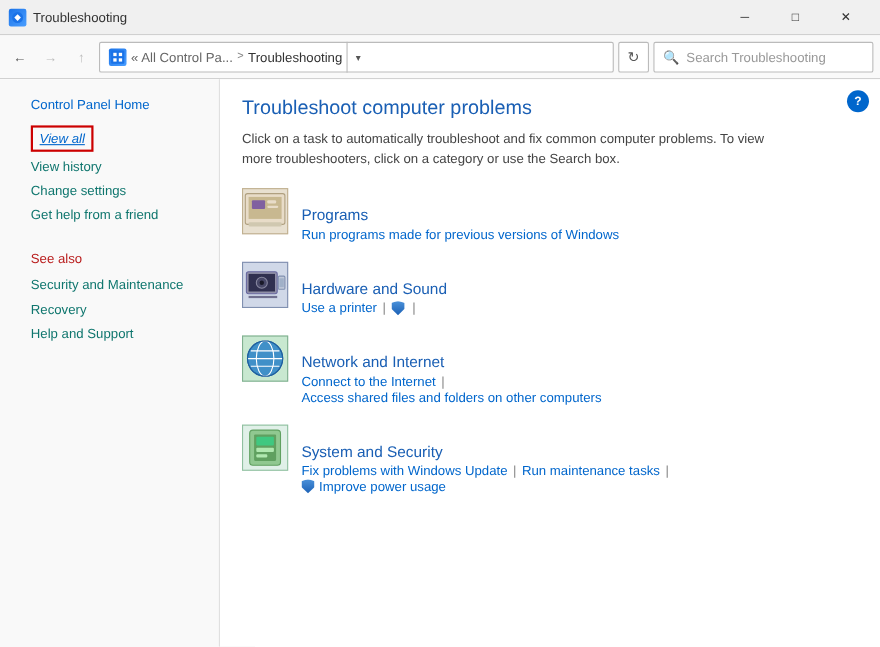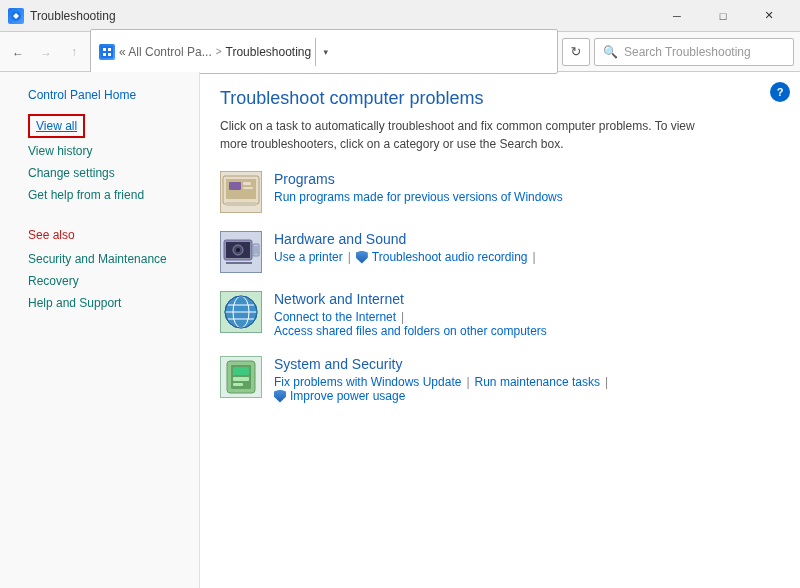--- a/index.html
+++ b/index.html
@@ -52,21 +52,21 @@
       width: 24px; height: 24px;
       display: flex; align-items: center; justify-content: center;
       cursor: pointer;
       border-radius: 3px;
       color: #555;
       font-size: 12px;
     }
     .nav-btn.disabled { color: #bbb; cursor: default; }
     .address-field {
       flex: 1;
-      height: 45px;
+      height: 28px;
       border: 1px solid #bbb;
       background: white;
       display: flex;
       align-items: center;
       padding: 0 8px;
       border-radius: 2px;
       gap: 4px;
     }
     .address-icon {
       width: 16px; height: 16px;
@@ -135,20 +135,21 @@
       border: 2px solid #cc0000;
       padding: 3px 6px;
       display: inline-block;
       margin-bottom: 4px;
     }
     .view-all-link {
       color: #0066cc;
       font-size: 12px;
       cursor: pointer;
       text-decoration: underline;
+      font-style: italic;
     }
     .sidebar-link {
       color: #0f766e;
       font-size: 12px;
       cursor: pointer;
       display: block;
       margin-bottom: 4px;
       padding: 2px 0;
     }
     .see-also {
@@ -197,21 +198,21 @@
       align-items: flex-start;
       margin-bottom: 18px;
       gap: 12px;
     }
     .category-icon {
       width: 42px; height: 42px;
       flex-shrink: 0;
       display: flex; align-items: center; justify-content: center;
     }
     .category-icon svg { width: 40px; height: 40px; }
-    .category-content { flex: 1; }
+    .category-content { flex: 1; margin-top: 16px; }
     .category-title {
       color: #1a5fb4;
       font-size: 14px;
       font-weight: normal;
       cursor: pointer;
       margin-bottom: 3px;
     }
     .category-links {
       display: flex;
       flex-wrap: wrap;
@@ -357,21 +358,20 @@
           <rect x="33" y="14" width="4" height="8" fill="#a0b0c8"></rect>
           <rect x="5" y="30" width="26" height="2" fill="#707090"></rect>
         </svg>
       </div>
       <div class="category-content">
         <div class="category-title">Hardware and Sound</div>
         <div class="category-links">
           <span class="cat-link">Use a printer</span>
           <span class="cat-sep">|</span>
           <span class="shield-icon"></span>
-            <span class="cat-link">Troubleshoot audio recording</span>
           <span class="cat-sep">|</span>
         </div>
       </div>
     </div>
 
     <div class="category-item">
       <div class="category-icon icon-network">
         <svg width="40" height="40" viewBox="0 0 40 40">
           <circle cx="20" cy="20" r="16" fill="#4090c8" stroke="#2060a0" stroke-width="1"></circle>
           <ellipse cx="20" cy="20" rx="8" ry="16" fill="none" stroke="white" stroke-width="1"></ellipse>

